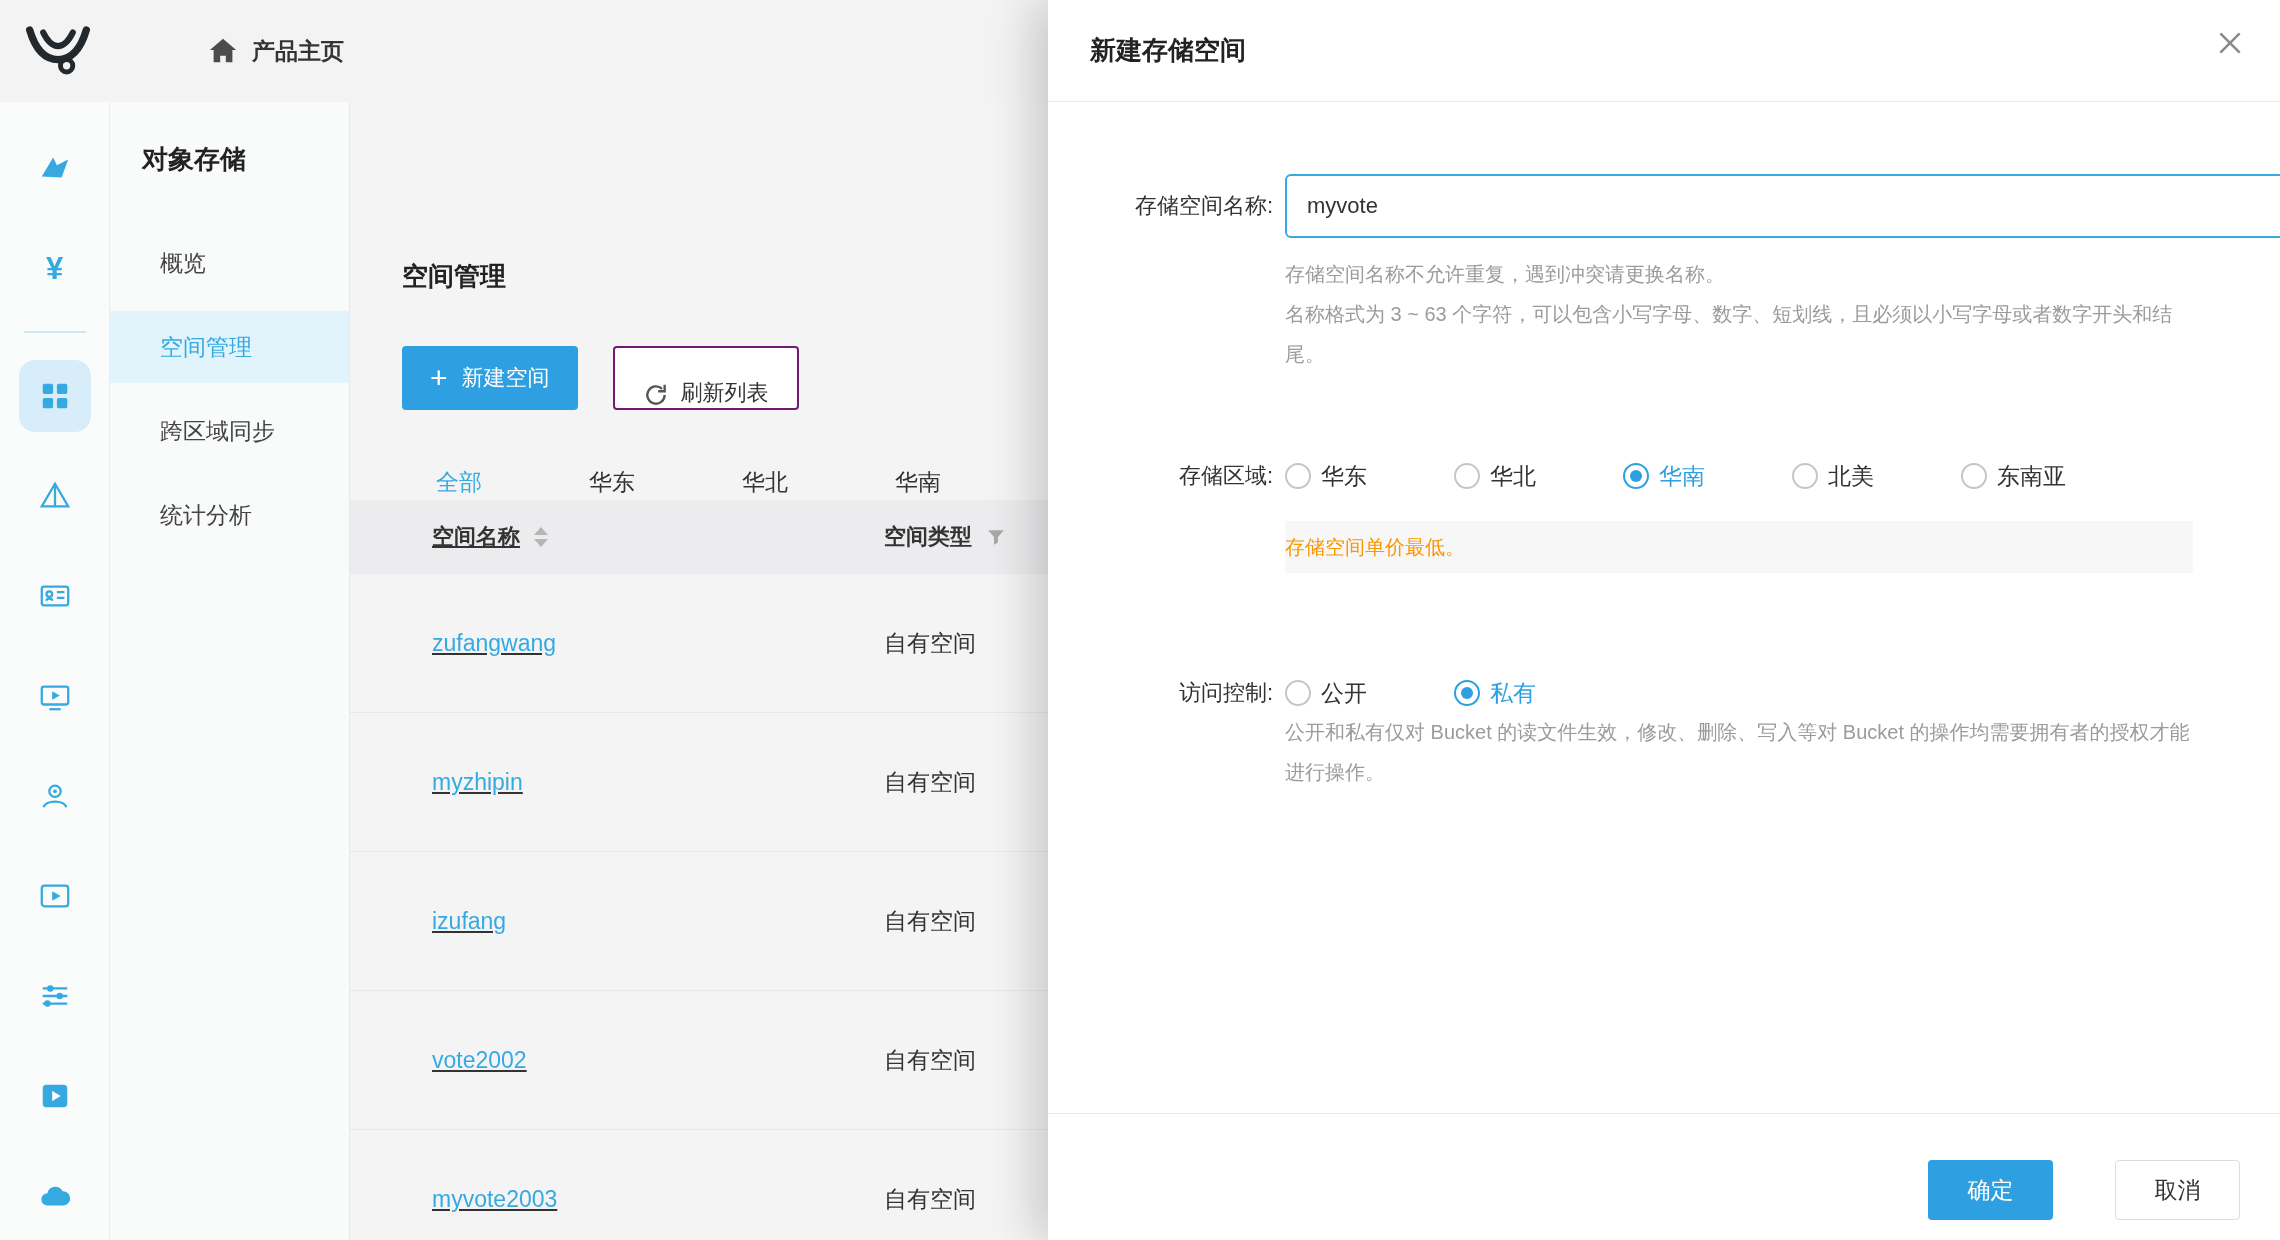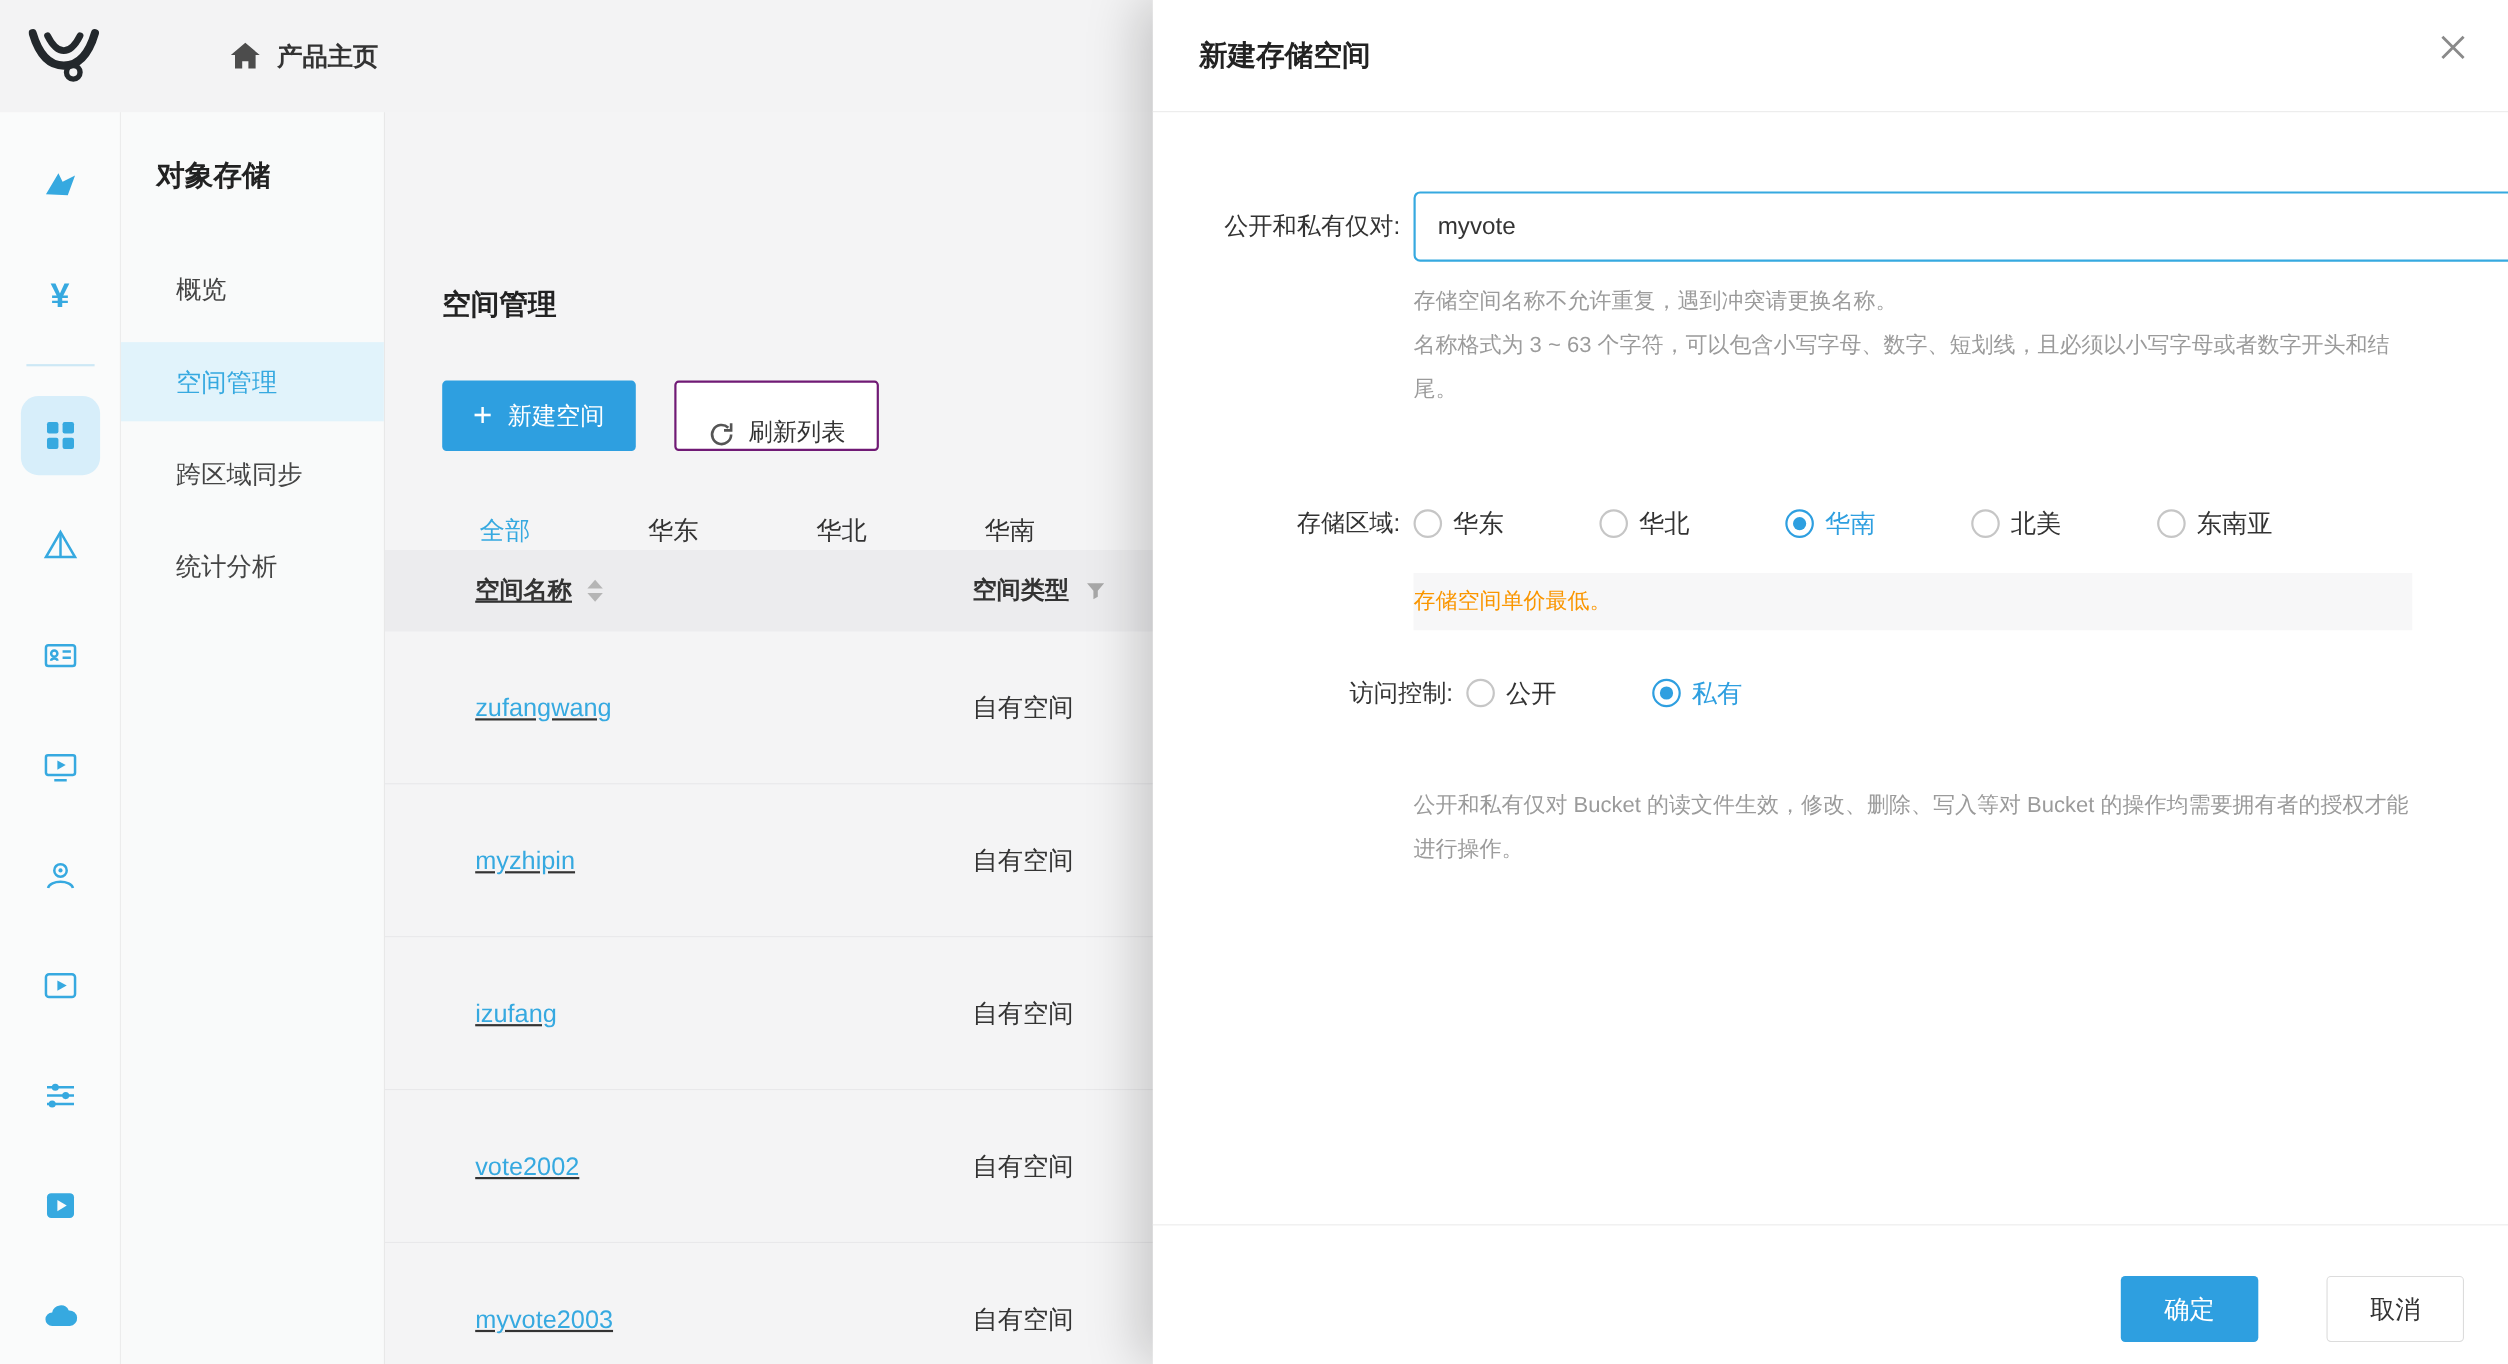--- a/index.html
+++ b/index.html
@@ -63,21 +63,21 @@
   .row-region{top:450px;height:52px;align-items:center;}
   .row-region .flabel,.row-access .flabel{line-height:52px;}
   .opts{display:flex;margin-left:12px;align-items:center;}
   .radio-option{display:flex;align-items:center;margin-right:87px;cursor:pointer;}
   .radio{width:26px;height:26px;border:2px solid #c6c6c6;border-radius:50%;box-sizing:border-box;background:#fff;position:relative;flex:none;}
   .radio-label{margin-left:10px;font-size:23px;color:#333;}
   .radio-option.checked .radio{border-color:#2e9fe0;}
   .radio-option.checked .radio::after{content:"";position:absolute;left:5px;top:5px;width:12px;height:12px;border-radius:50%;background:#2e9fe0;}
   .radio-option.checked .radio-label{color:#2e9fe0;}
   .note{position:absolute;left:237px;top:521px;width:908px;height:52px;line-height:52px;background:#f7f7f8;color:#fa9600;font-size:20px;}
-  .row-access{top:604px;height:52px;align-items:center;padding-left:48px;}
+  .row-access{top:667px;height:52px;align-items:center;}
   .help-access{top:712px;width:912px;}
   .drawer-footer{position:absolute;left:0;right:0;top:1113px;bottom:0;border-top:1px solid #ebebeb;}
   .footer-btns{position:absolute;right:40px;top:46px;display:flex;gap:62px;}
   .fbtn{min-width:125px;height:60px;border-radius:4px;font-size:23px;display:flex;align-items:center;justify-content:center;cursor:pointer;box-sizing:border-box;padding:0 20px;}
   .fbtn-confirm{background:#2e9fe0;color:#fff;}
   .fbtn-cancel{background:#fff;border:1px solid #dcdcdc;color:#333;}
 </style>
 </head>
 <body>
 
@@ -287,21 +287,21 @@
   <div class="drawer-header">
     <span class="drawer-title">新建存储空间</span>
   </div>
   <span class="close">
     <svg viewBox="0 0 28 28" width="30" height="30">
         <path d="M5 5 L23 23 M23 5 L5 23" stroke="#8a8a8a" stroke-width="2.4" fill="none"></path>
       </svg>
   </span>
 
   <div class="frow row-name">
-    <span class="flabel">公开和私有仅对:</span>
+    <span class="flabel">存储空间名称:</span>
     <input class="name-input" type="text" value="myvote" style="">
   </div>
   <div class="help help-name">
     <div>存储空间名称不允许重复，遇到冲突请更换名称。</div>
     <div>名称格式为 3 ~ 63 个字符，可以包含小写字母、数字、短划线，且必须以小写字母或者数字开头和结尾。</div>
   </div>
 
   <div class="frow row-region">
     <span class="flabel">存储区域:</span>
     <div class="opts">

